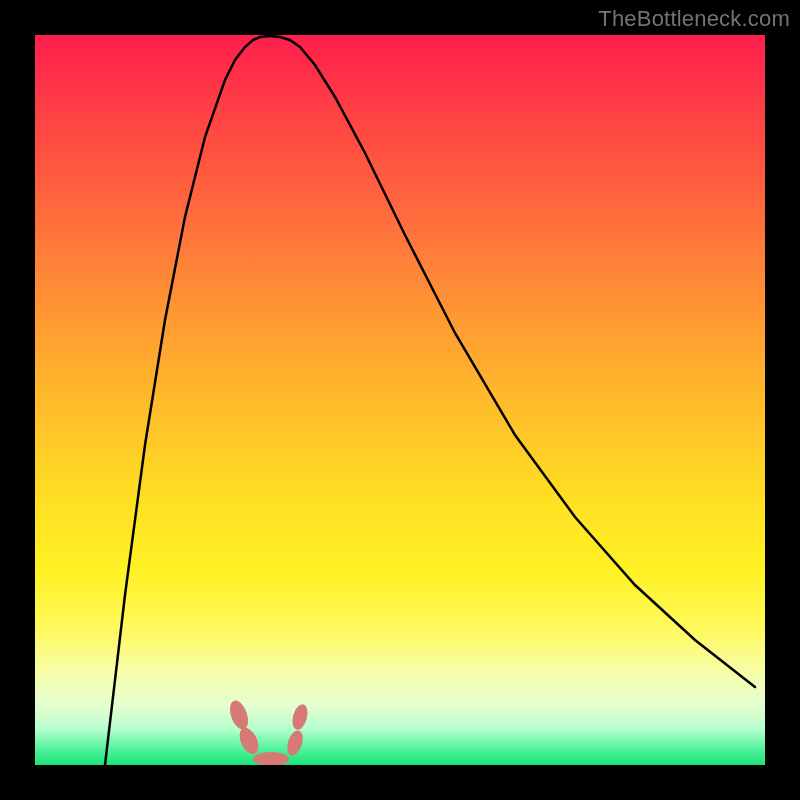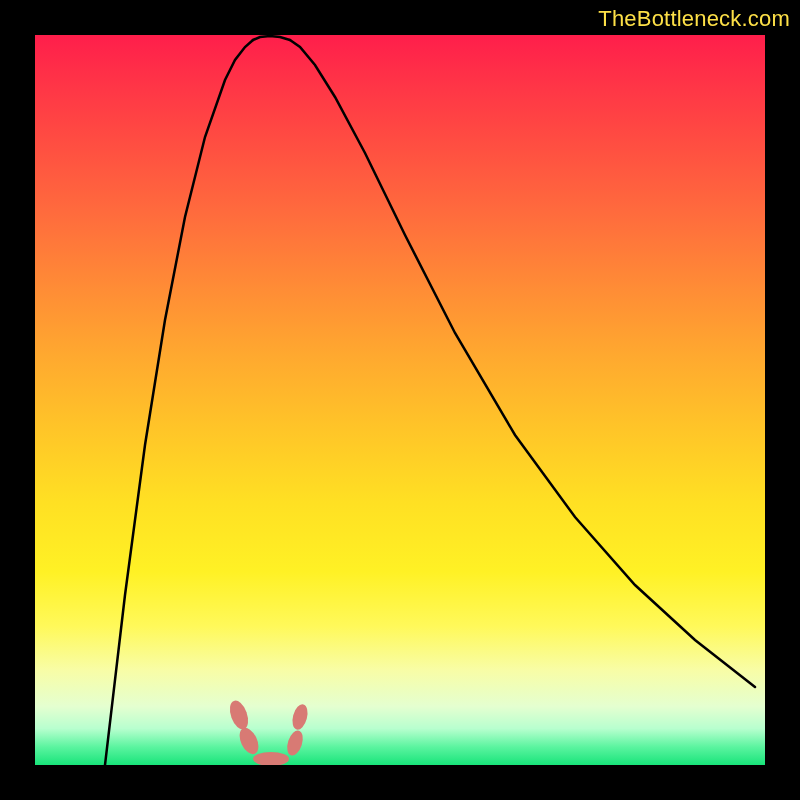--- a/index.html
+++ b/index.html
@@ -16,21 +16,21 @@
     left: 0;
     top: 0;
     width: 800px;
     height: 800px;
     background: #000;
   }
   .watermark {
     position: absolute;
     top: 6px;
     right: 10px;
-    color: #fde047;
+    color: #737373;
     font-size: 22px;
     font-weight: 500;
     letter-spacing: 0.2px;
     user-select: none;
   }
   .plot {
     position: absolute;
     left: 35px;
     top: 35px;
     width: 730px;

